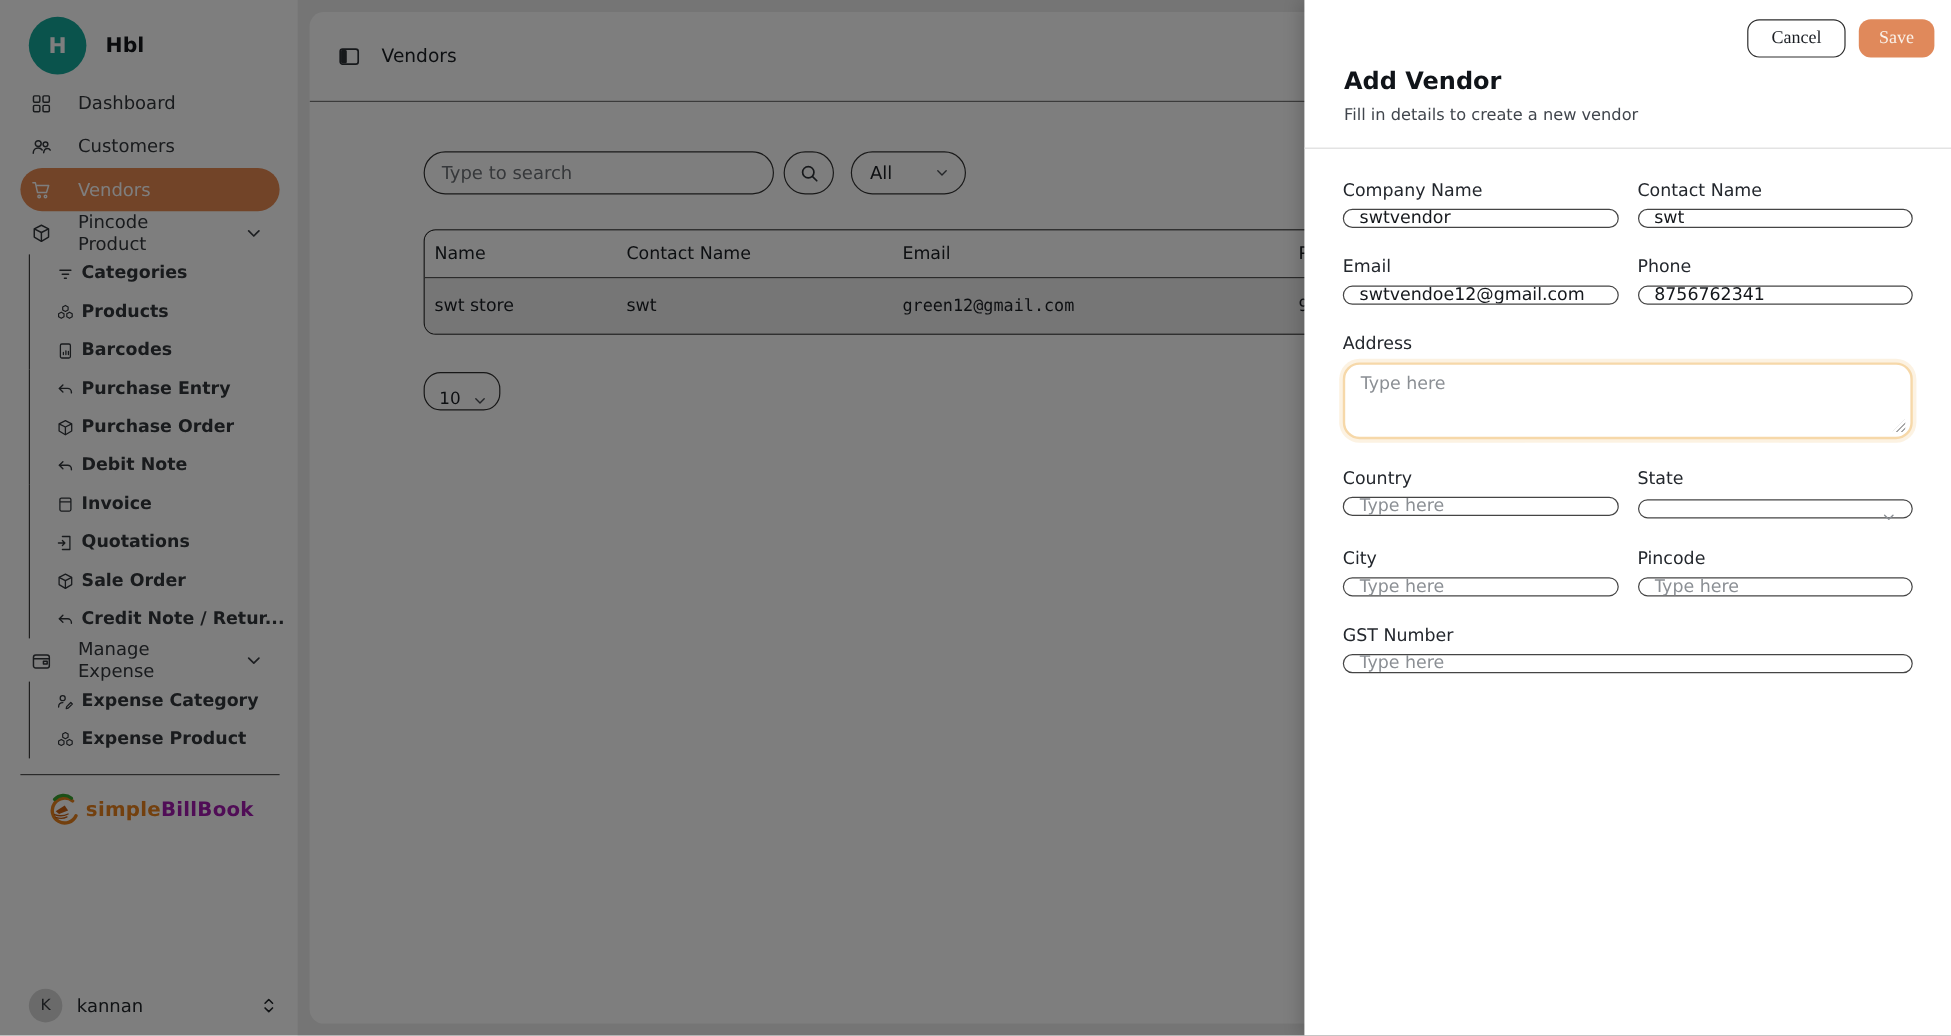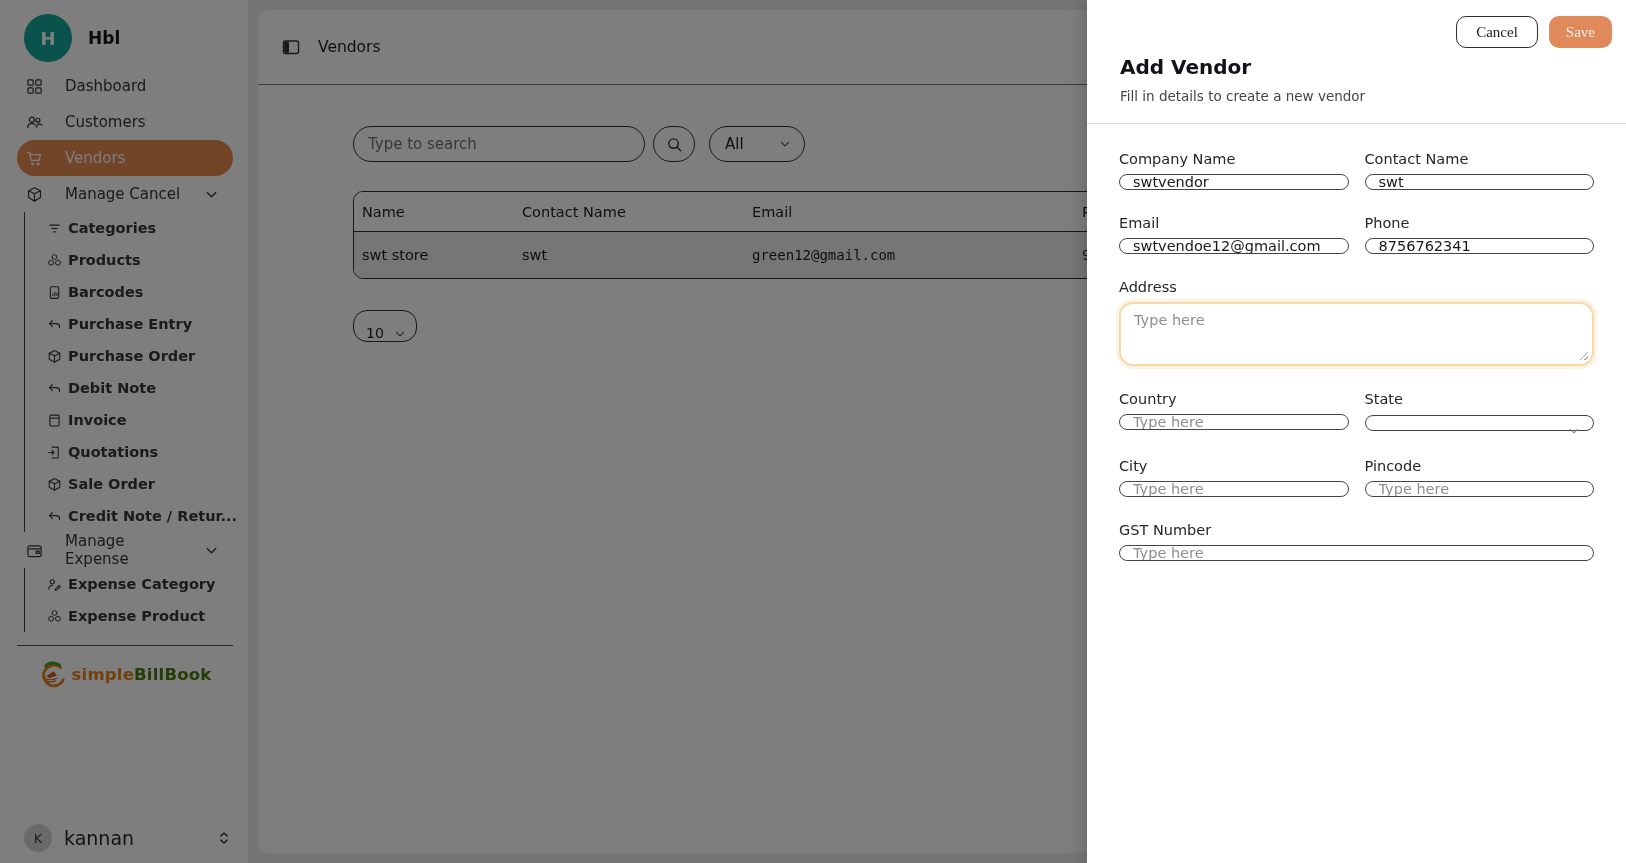--- a/index.html
+++ b/index.html
@@ -20,26 +20,26 @@
   .nav-item .chev { margin-left:auto; margin-right:13px; color:#3a3e43; }
   .nico { width:17px; height:17px; display:inline-flex; flex-shrink:0; }
   .nico svg { width:100%; height:100%; }
   .sub-group { margin-left:24px; border-left:1px solid #3f3f3f;font-weight:bold; }
   .nav-sub { height:32px; padding-left:22px; display:flex; align-items:center; gap:6px;
     font-size:14.5px; color:#33373c; cursor:pointer; }
   .nav-sub .nico { width:15px; height:15px; }
   .side-divider { height:1px; background:#555; margin:13px 15px 0 17px; }
   .side-logo { margin-top:14px; display:flex; align-items:center; justify-content:center; gap:7px; }
   .logo-text { font-size:16.5px; font-weight:700; letter-spacing:.2px; }
-  .logo-orange { color:#e8821e; } .logo-green { color:#4d7c0f; }
+  .logo-orange { color:#e8821e; } .logo-green { color:#a21caf; }
   .side-user { position:absolute; left:24px; right:16px; bottom:11px; height:28px;
     display:flex; align-items:center; }
   .user-avatar { width:28px; height:28px; border-radius:50%; background:#d7d7d7; color:#33373c;
     display:flex; align-items:center; justify-content:center; font-size:13px; }
-  .user-name { margin-left:12px; font-size:19px; color:#24282c; }
+  .user-name { margin-left:12px; font-size:15px; color:#24282c; }
   .user-unfold { margin-left:auto; width:16px; height:16px; color:#24282c; }
 
   
   .main { flex:1; padding:10px 0 10px 10px; min-width:0; }
   .card { background:#fff; border-radius:12px; height:100%; overflow:hidden; }
   .card-head { height:75px; border-bottom:1px solid #787878; display:flex; align-items:center;
     padding-left:24px; gap:18px; }
   .panel-ico { width:18px; height:18px; color:#2f3338; }
   .page-title { font-size:15.5px; color:#1b1f24; }
   .card-body { padding:41px 0 0 95px; }
@@ -217,21 +217,21 @@
           </span>
         <span>Vendors</span>
       </div>
 
       <div class="nav-item">
         <span class="nico">
             <svg viewBox="0 0 18 18">
               <use href="#i-box"></use>
             </svg>
           </span>
-        <span>Manage Cancel</span>
+        <span>Pincode Product</span>
         <span class="nico chev">
             <svg viewBox="0 0 18 18">
               <use href="#i-chevdown"></use>
             </svg>
           </span>
       </div>
       <div class="sub-group">
         <div class="nav-sub">
           <span class="nico">
               <svg viewBox="0 0 18 18">

